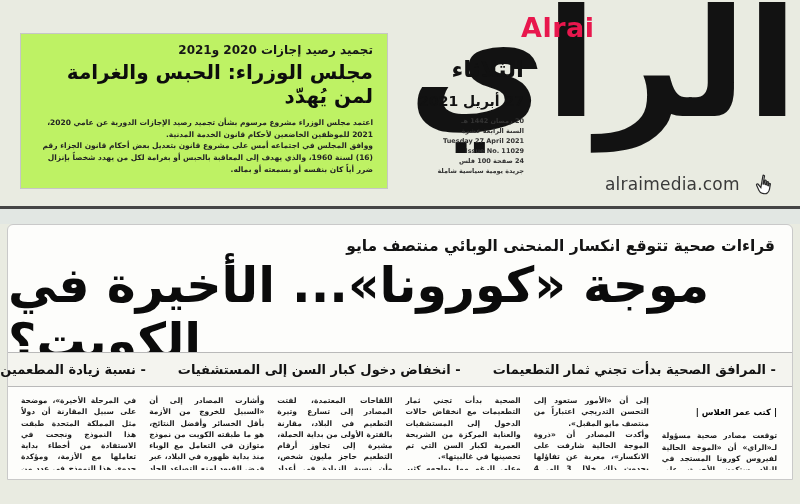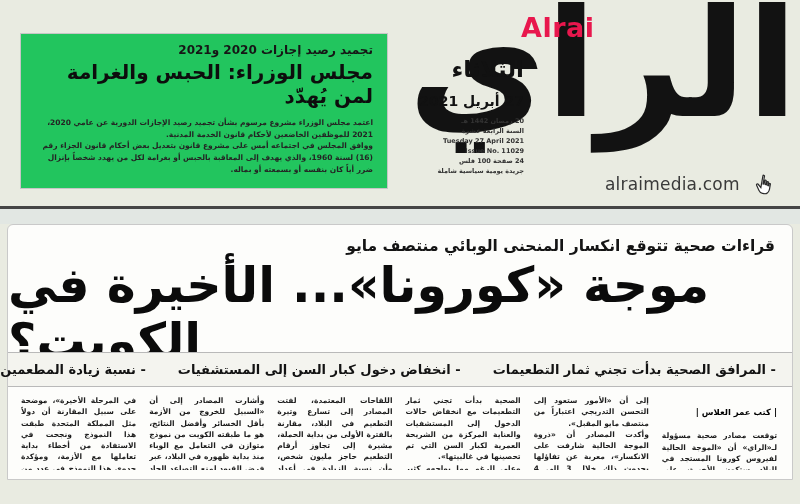--- a/index.html
+++ b/index.html
@@ -31,21 +31,21 @@
   .info-lines{margin-top:7px;font-size:6.5px;font-weight:bold;color:#333;line-height:1.55;}
   .website-row{
     position:absolute;left:605px;top:153px;z-index:2;
     display:flex;align-items:center;gap:14px;margin-top:15px;
   }
   .website{font-size:17px;color:#3a3a3a;letter-spacing:.2px;cursor:pointer;}
   .cursor-icon{transform:rotate(10deg);margin-top:6px;}
   
   .top-box{
     position:absolute;left:20px;top:33px;width:368px;height:156px;
-    background:#22c55e;border:1px solid #c6c6c6;
+    background:#bef264;border:1px solid #c6c6c6;
     box-sizing:border-box;padding:9px 14px;
     direction:rtl;text-align:right;z-index:2;
   }
   .top-box-kicker{font-size:12px;font-weight:bold;color:#161616;}
   .top-box-headline{font-size:20px;font-weight:bold;color:#0d0d0d;margin-top:3px;}
   .top-box-body{
     font-size:7.5px;font-weight:bold;color:#242424;
     margin-top:9px;line-height:1.55;white-space:pre-line;text-align:right;
   }
   

